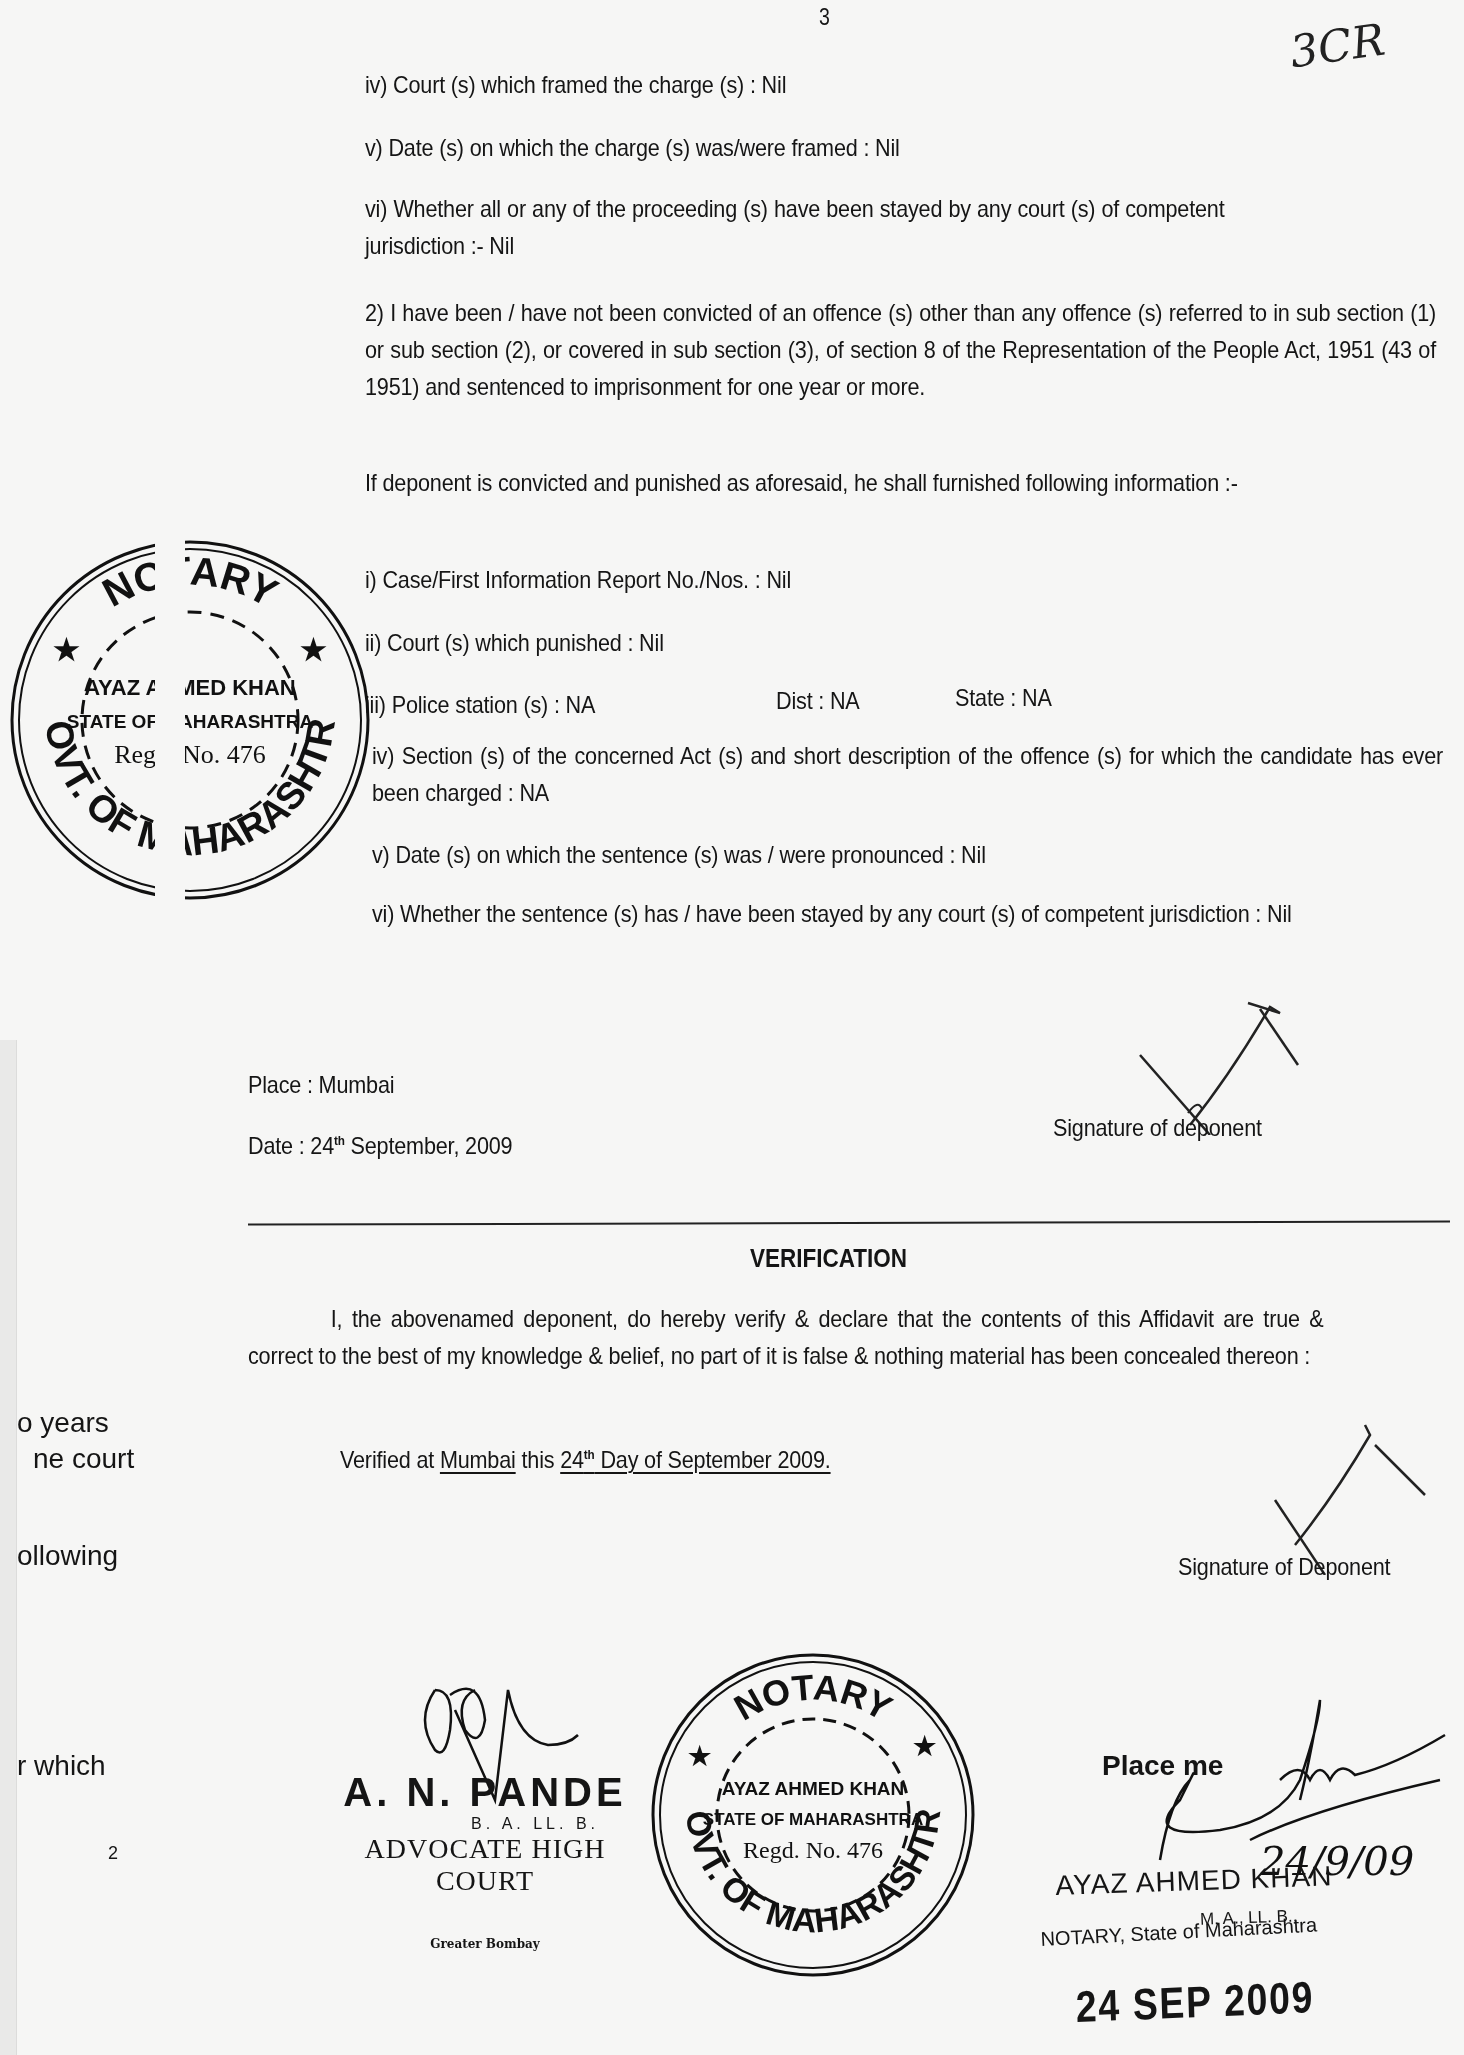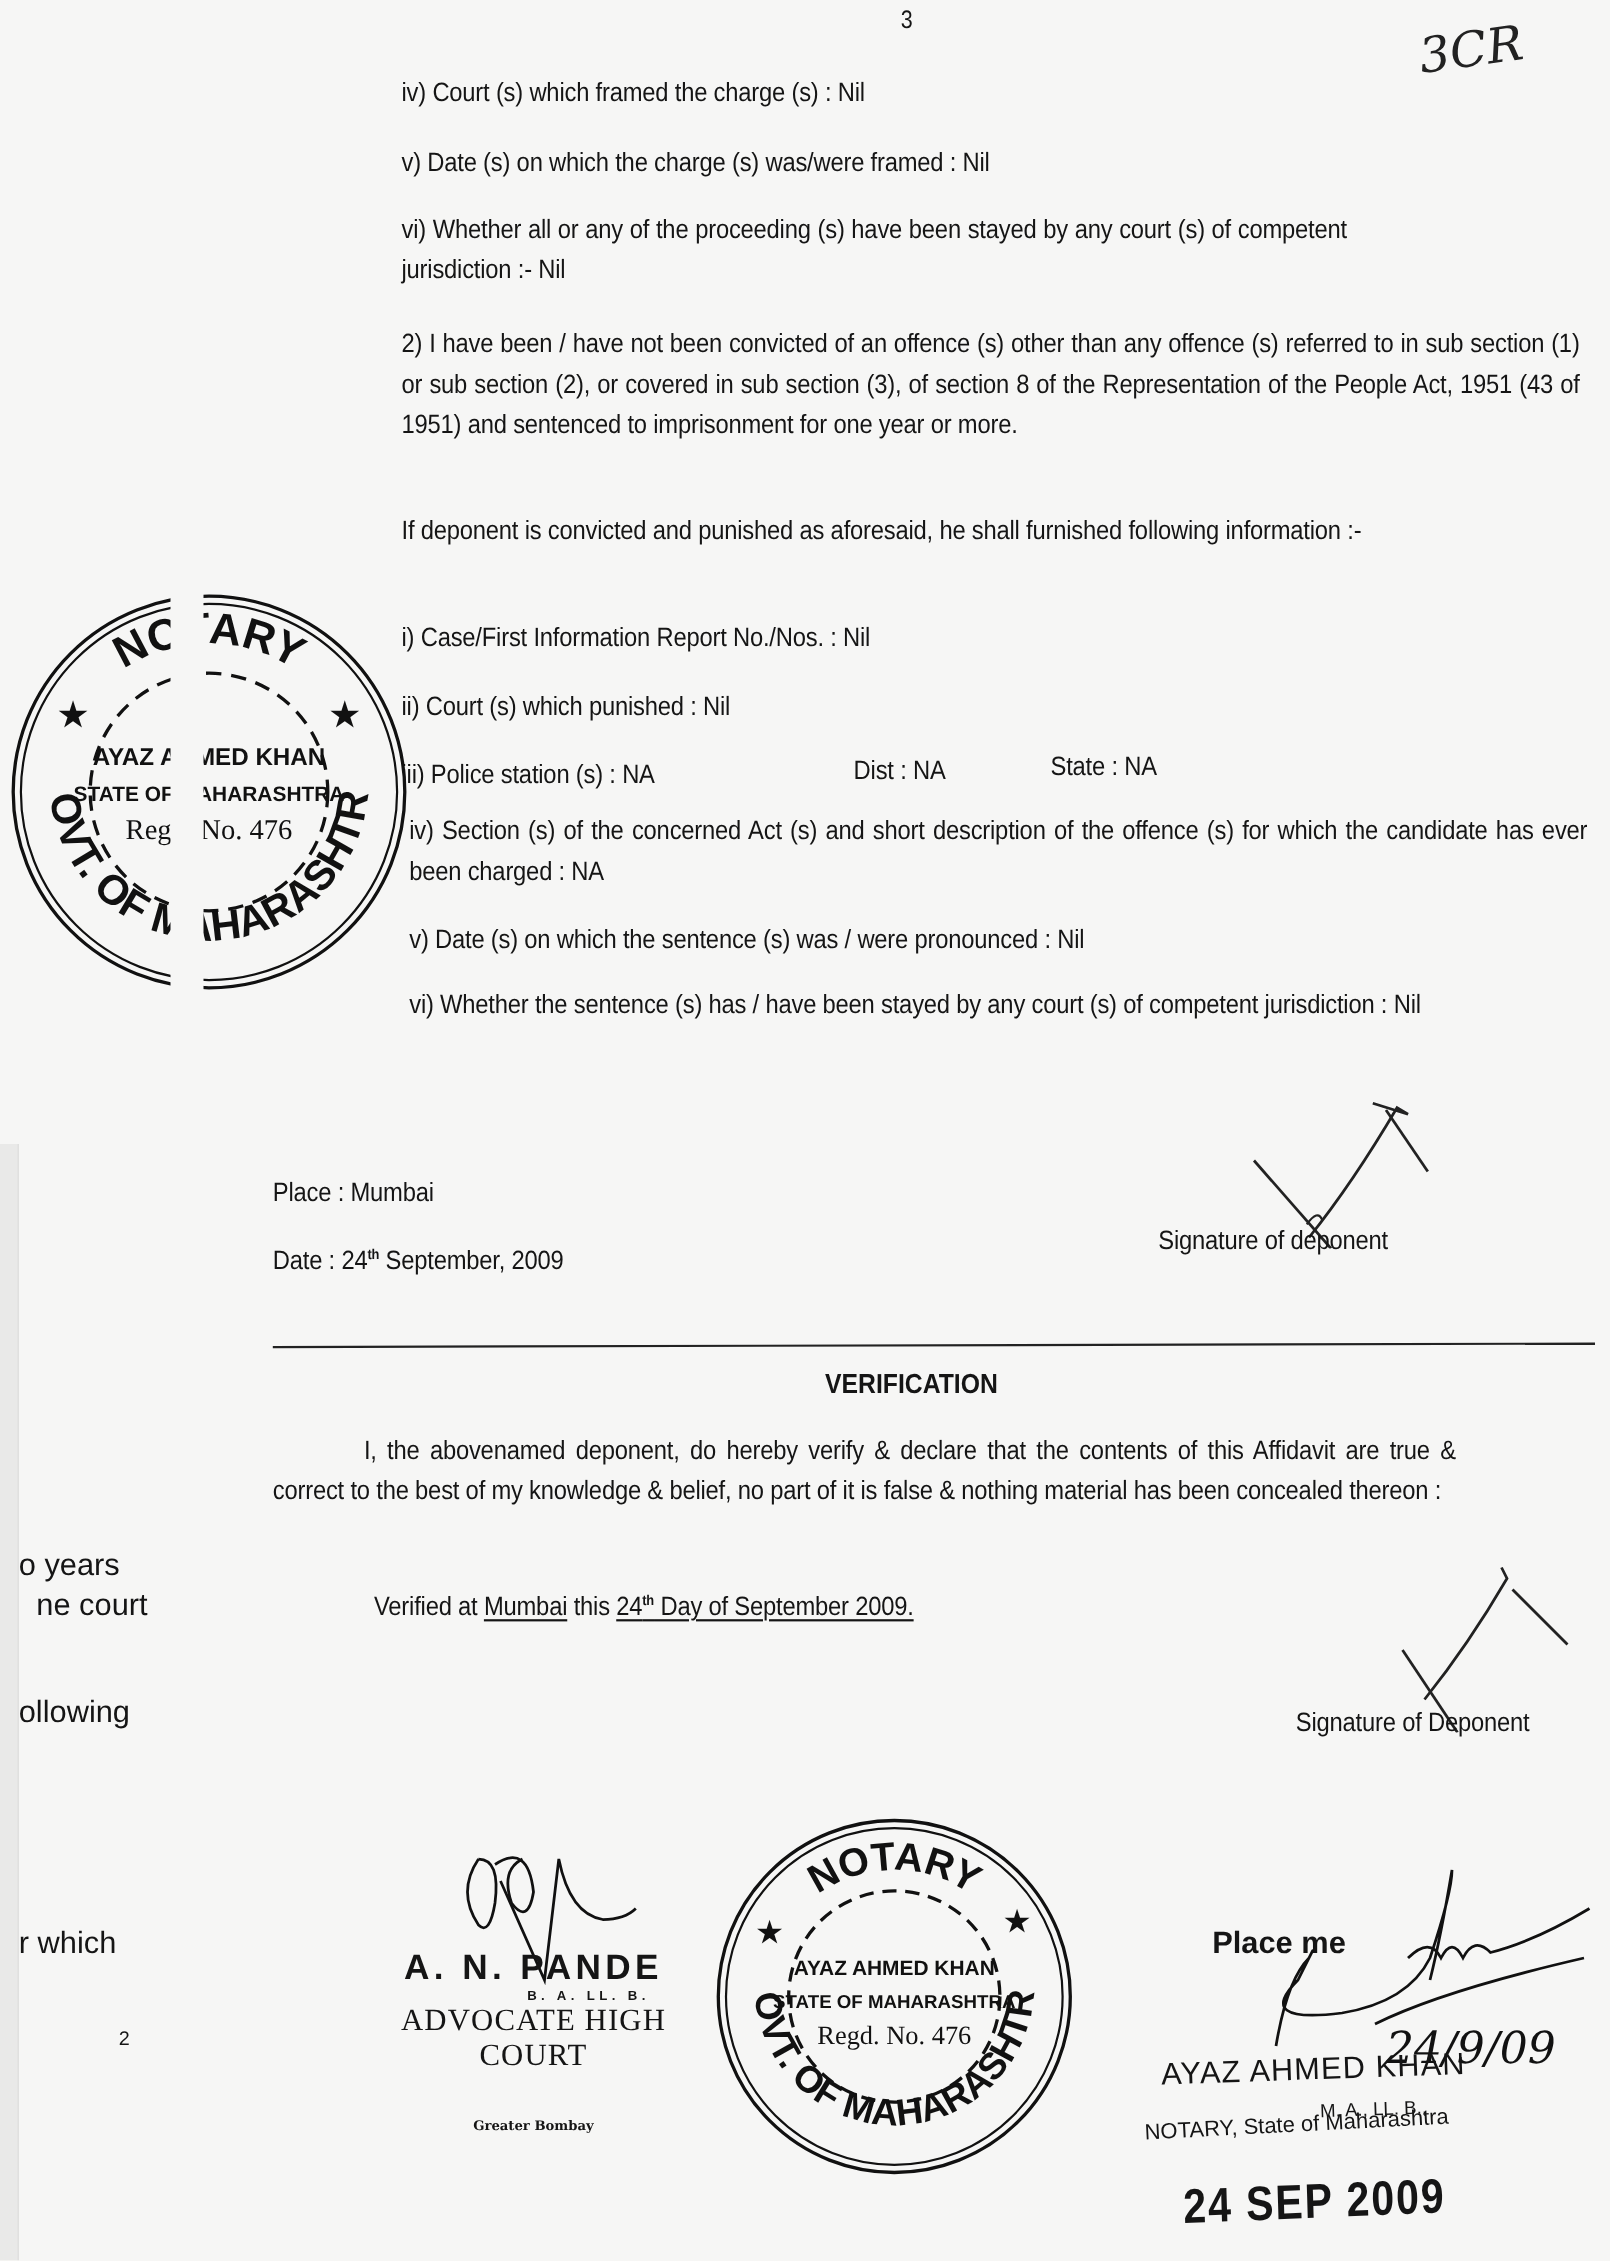--- a/index.html
+++ b/index.html
@@ -23,22 +23,22 @@
     .hr { position: absolute; left: 248px; top: 1222px; width: 1202px; height: 0;
           border-top: 2px solid #222; transform: rotate(-0.15deg); }
     .heading { position: absolute; left: 750px; top: 1244px; font-size: 25px; font-weight: bold;
                transform: scaleX(0.9); transform-origin: left top; }
     .u { text-decoration: underline; text-decoration-thickness: 2px; text-underline-offset: 4px; }
     sup { font-size: 13px; font-weight: bold; }
     .prev-page { position: absolute; font-size: 28px; font-family: "Liberation Sans", sans-serif; white-space: nowrap; }
     .stamp { position: absolute; }
     .stamp svg text { font-family: "Liberation Sans", sans-serif; font-weight: bold; }
     .adv { position: absolute; left: 320px; top: 1770px; text-align: center; width: 330px; }
-    .adv .name { font-size: 32px; font-weight: bold; letter-spacing: 4px; font-family: "Liberation Sans", sans-serif; }
-    .adv .qual { font-size: 12px; letter-spacing: 4px; font-weight: bold; margin-left: 100px; }
+    .adv .name { font-size: 40px; font-weight: bold; letter-spacing: 4px; font-family: "Liberation Sans", sans-serif; }
+    .adv .qual { font-size: 16px; letter-spacing: 4px; font-weight: normal; margin-left: 100px; }
     .adv .title { font-family: Liberation Serif, serif; font-size: 28px; letter-spacing: 1px; }
     .adv .city { font-family: "DejaVu Serif", serif; font-weight: bold; font-size: 12px; margin-top: 40px; }
     .notary-block { position: absolute; left: 1040px; top: 1750px; width: 420px; }
     .before-me { position: absolute; left: 62px; top: 0; font-size: 28px; font-weight: bold; }
     .notary-name { position: absolute; left: 15px; top: 120px; font-size: 28px; letter-spacing: 1px; transform: rotate(-2deg); transform-origin: left top; }
     .notary-qual { position: absolute; left: 160px; top: 158px; font-size: 17px; transform: rotate(-2deg); }
     .notary-state { position: absolute; left: 0; top: 178px; font-size: 20px; transform: rotate(-3deg); transform-origin: left top; }
     .date-stamp { position: absolute; left: 35px; top: 232px; font-size: 44px; font-weight: bold; letter-spacing: 2px;
                   transform: scaleX(0.85) rotate(-2deg); transform-origin: left top; }
     .sig { position: absolute; }

